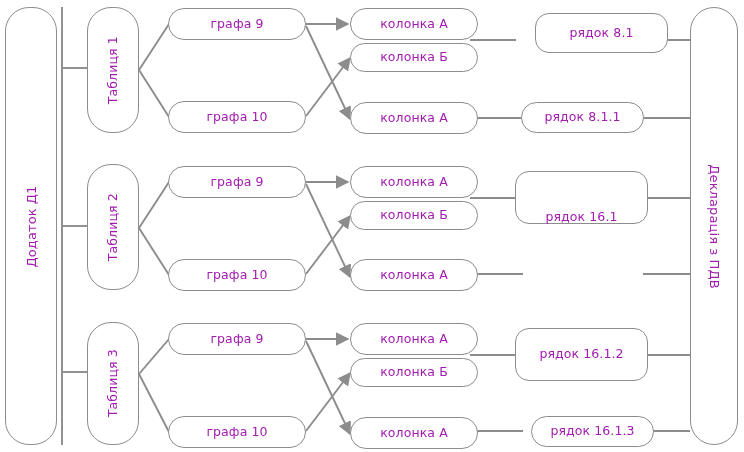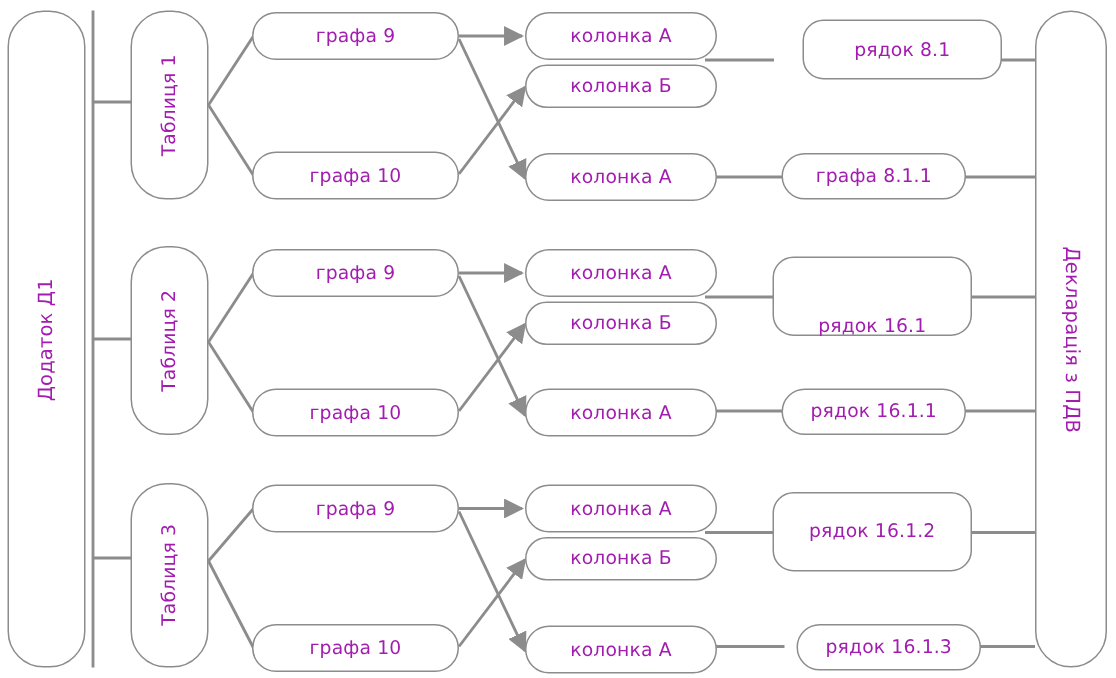--- a/index.html
+++ b/index.html
@@ -145,21 +145,21 @@
     <span class="lbl">колонка Б</span>
   </div>
   <div class="node pill t-13" style="left:350px; top:102px; width:128px; height:32px;">
     <span class="lbl">колонка А</span>
   </div>
 
   <div class="node rrect t-13" style="left:535px; top:13px; width:133px; height:40px;">
     <span class="lbl">рядок 8.1</span>
   </div>
   <div class="node pill t-13" style="left:521px; top:102px; width:123px; height:31px;">
-    <span class="lbl">графа 8.1.1</span>
+    <span class="lbl">рядок 8.1.1</span>
   </div>
 
   <div class="node vrect vert-up t-13" style="left:87px; top:164px; width:52px; height:126px;">
     <span class="lbl">Таблиця 2</span>
   </div>
 
   <div class="node pill t-13" style="left:168px; top:166px; width:138px; height:32px;">
     <span class="lbl">графа 9</span>
   </div>
   <div class="node pill t-13" style="left:168px; top:259px; width:138px; height:32px;">
@@ -172,23 +172,20 @@
   <div class="node pill t-13" style="left:350px; top:201px; width:128px; height:29px;">
     <span class="lbl">колонка Б</span>
   </div>
   <div class="node pill t-13" style="left:350px; top:259px; width:128px; height:32px;">
     <span class="lbl">колонка А</span>
   </div>
 
   <div class="node rrect t-13" style="left:515px; top:171px; width:133px; height:53px;align-items:flex-end;">
     <span class="lbl">рядок 16.1</span>
   </div>
-  <div class="node pill t-13" style="left:521px; top:259px; width:123px; height:31px;">
-    <span class="lbl">рядок 16.1.1</span>
-  </div>
 
   <div class="node vrect vert-up t-13" style="left:87px; top:322px; width:52px; height:123px;">
     <span class="lbl">Таблиця 3</span>
   </div>
 
   <div class="node pill t-13" style="left:168px; top:323px; width:138px; height:32px;">
     <span class="lbl">графа 9</span>
   </div>
   <div class="node pill t-13" style="left:168px; top:416px; width:138px; height:32px;">
     <span class="lbl">графа 10</span>

